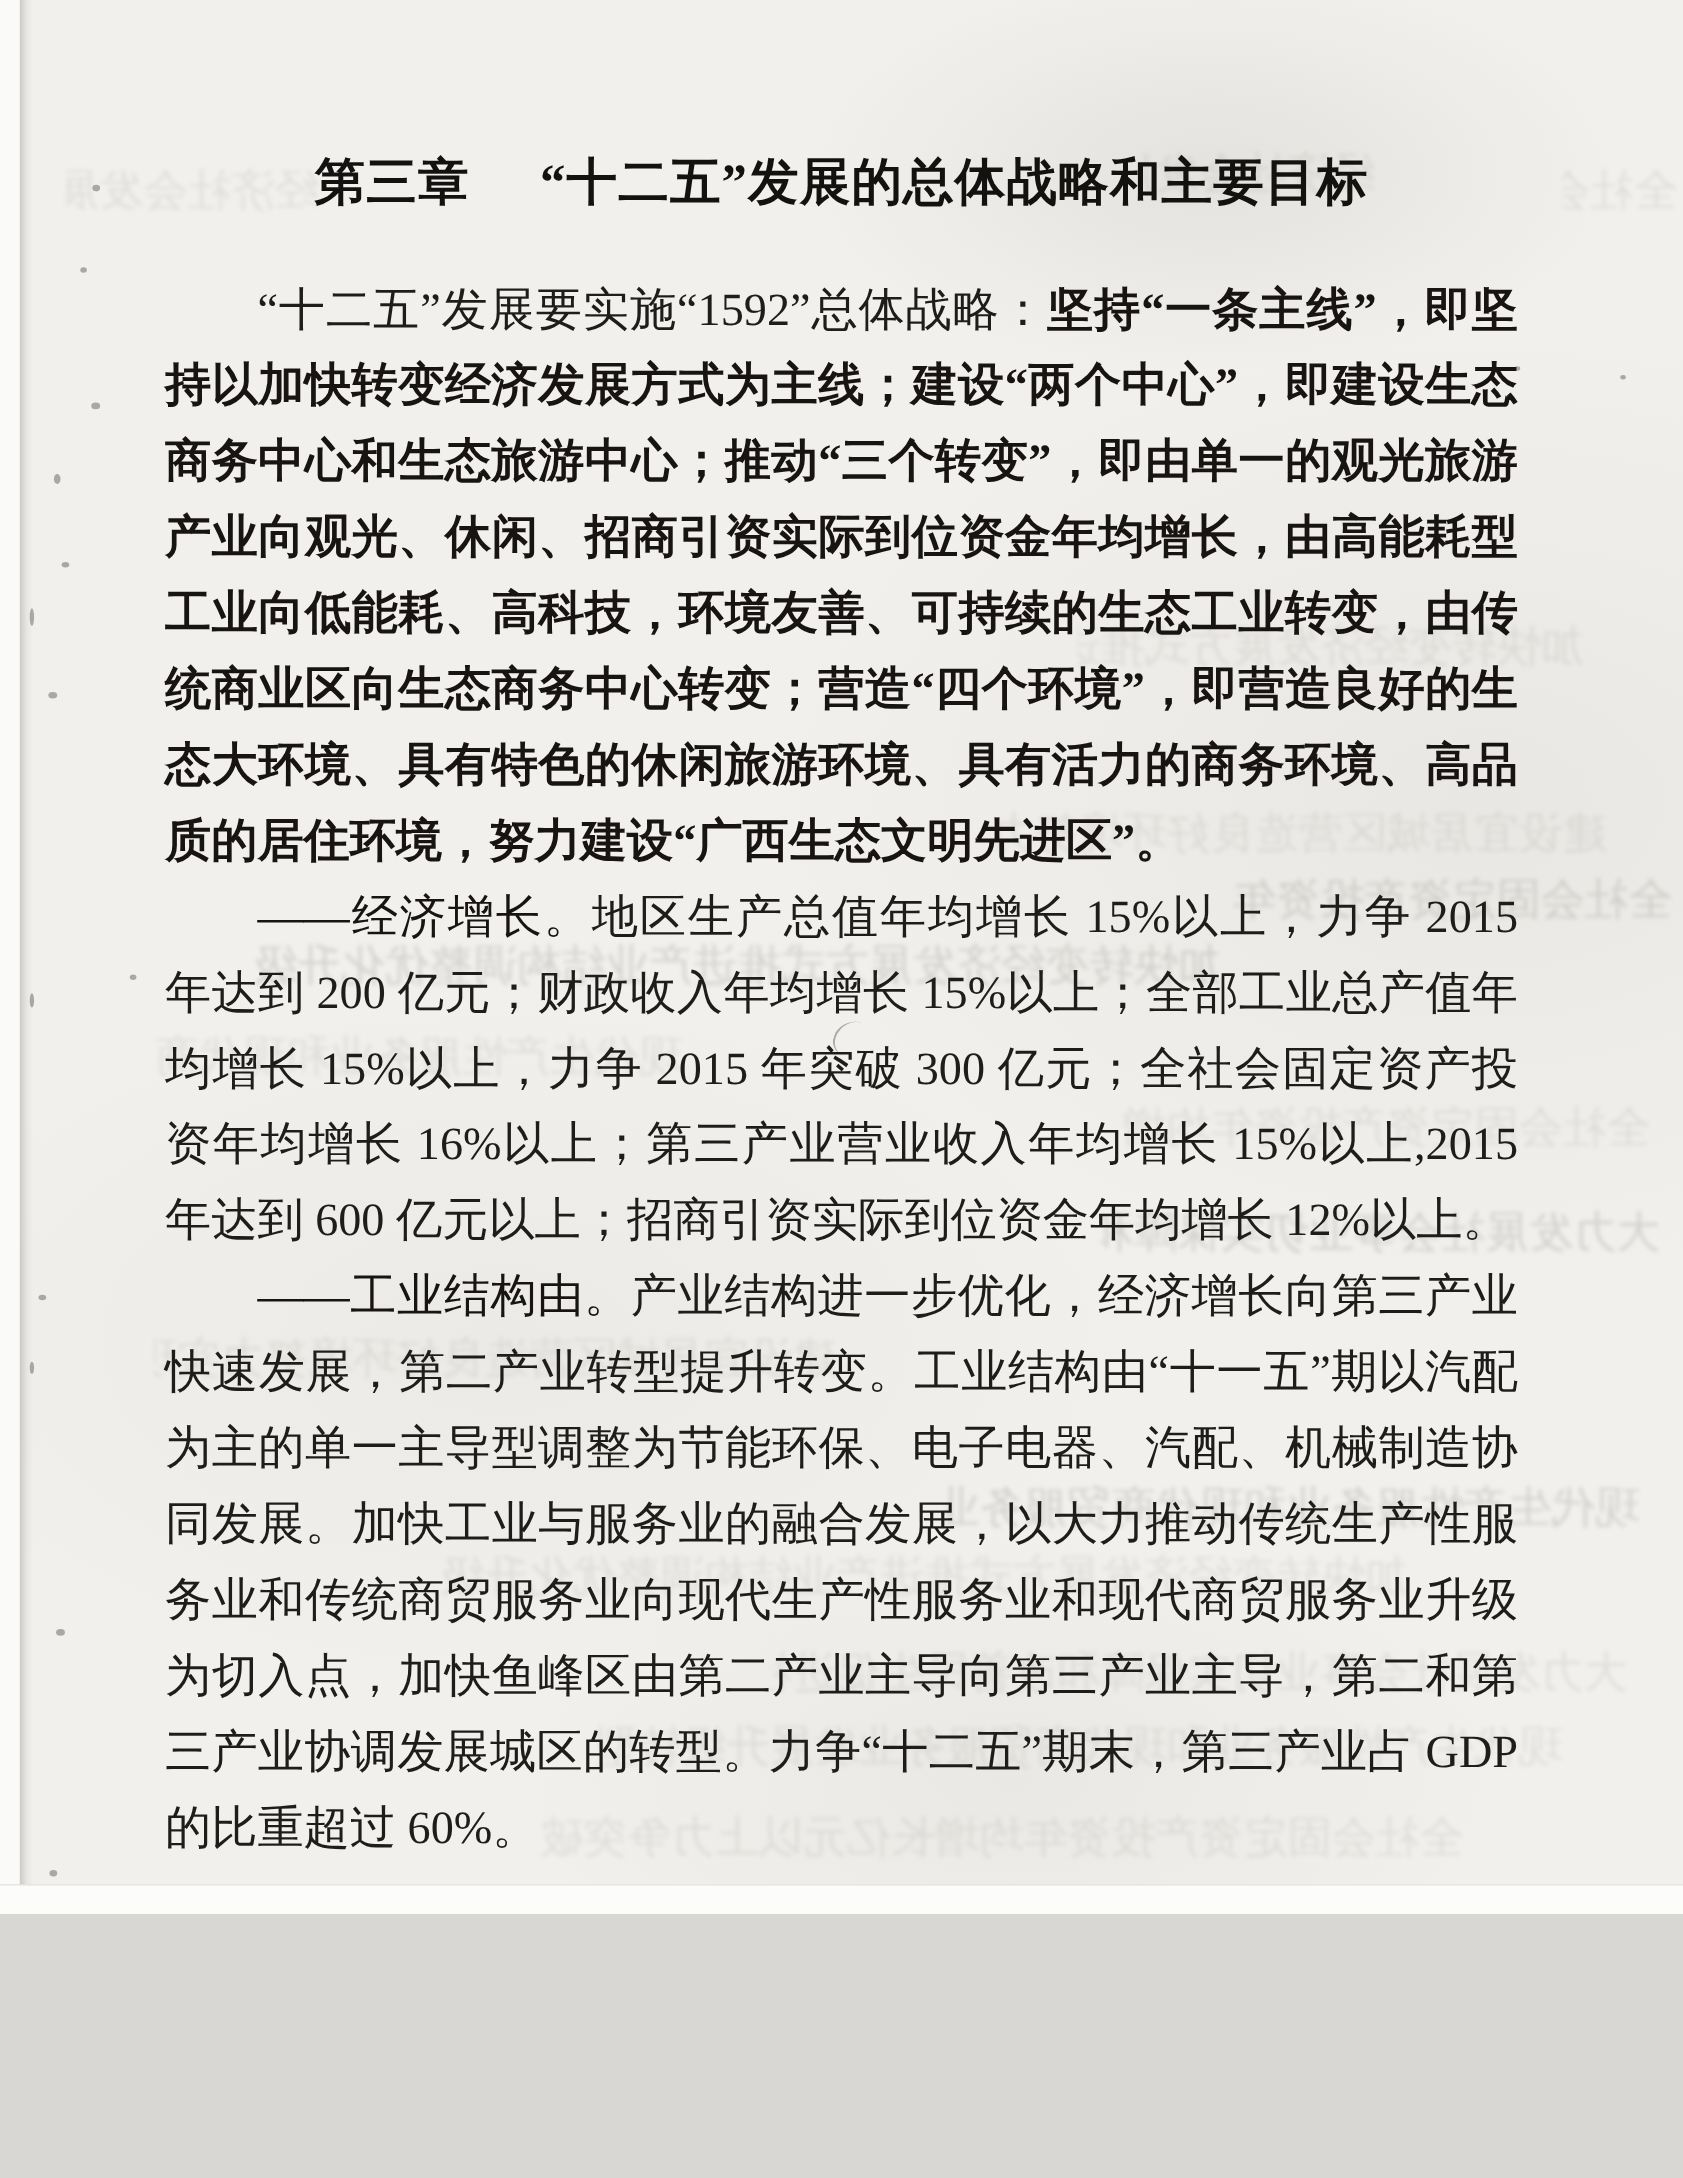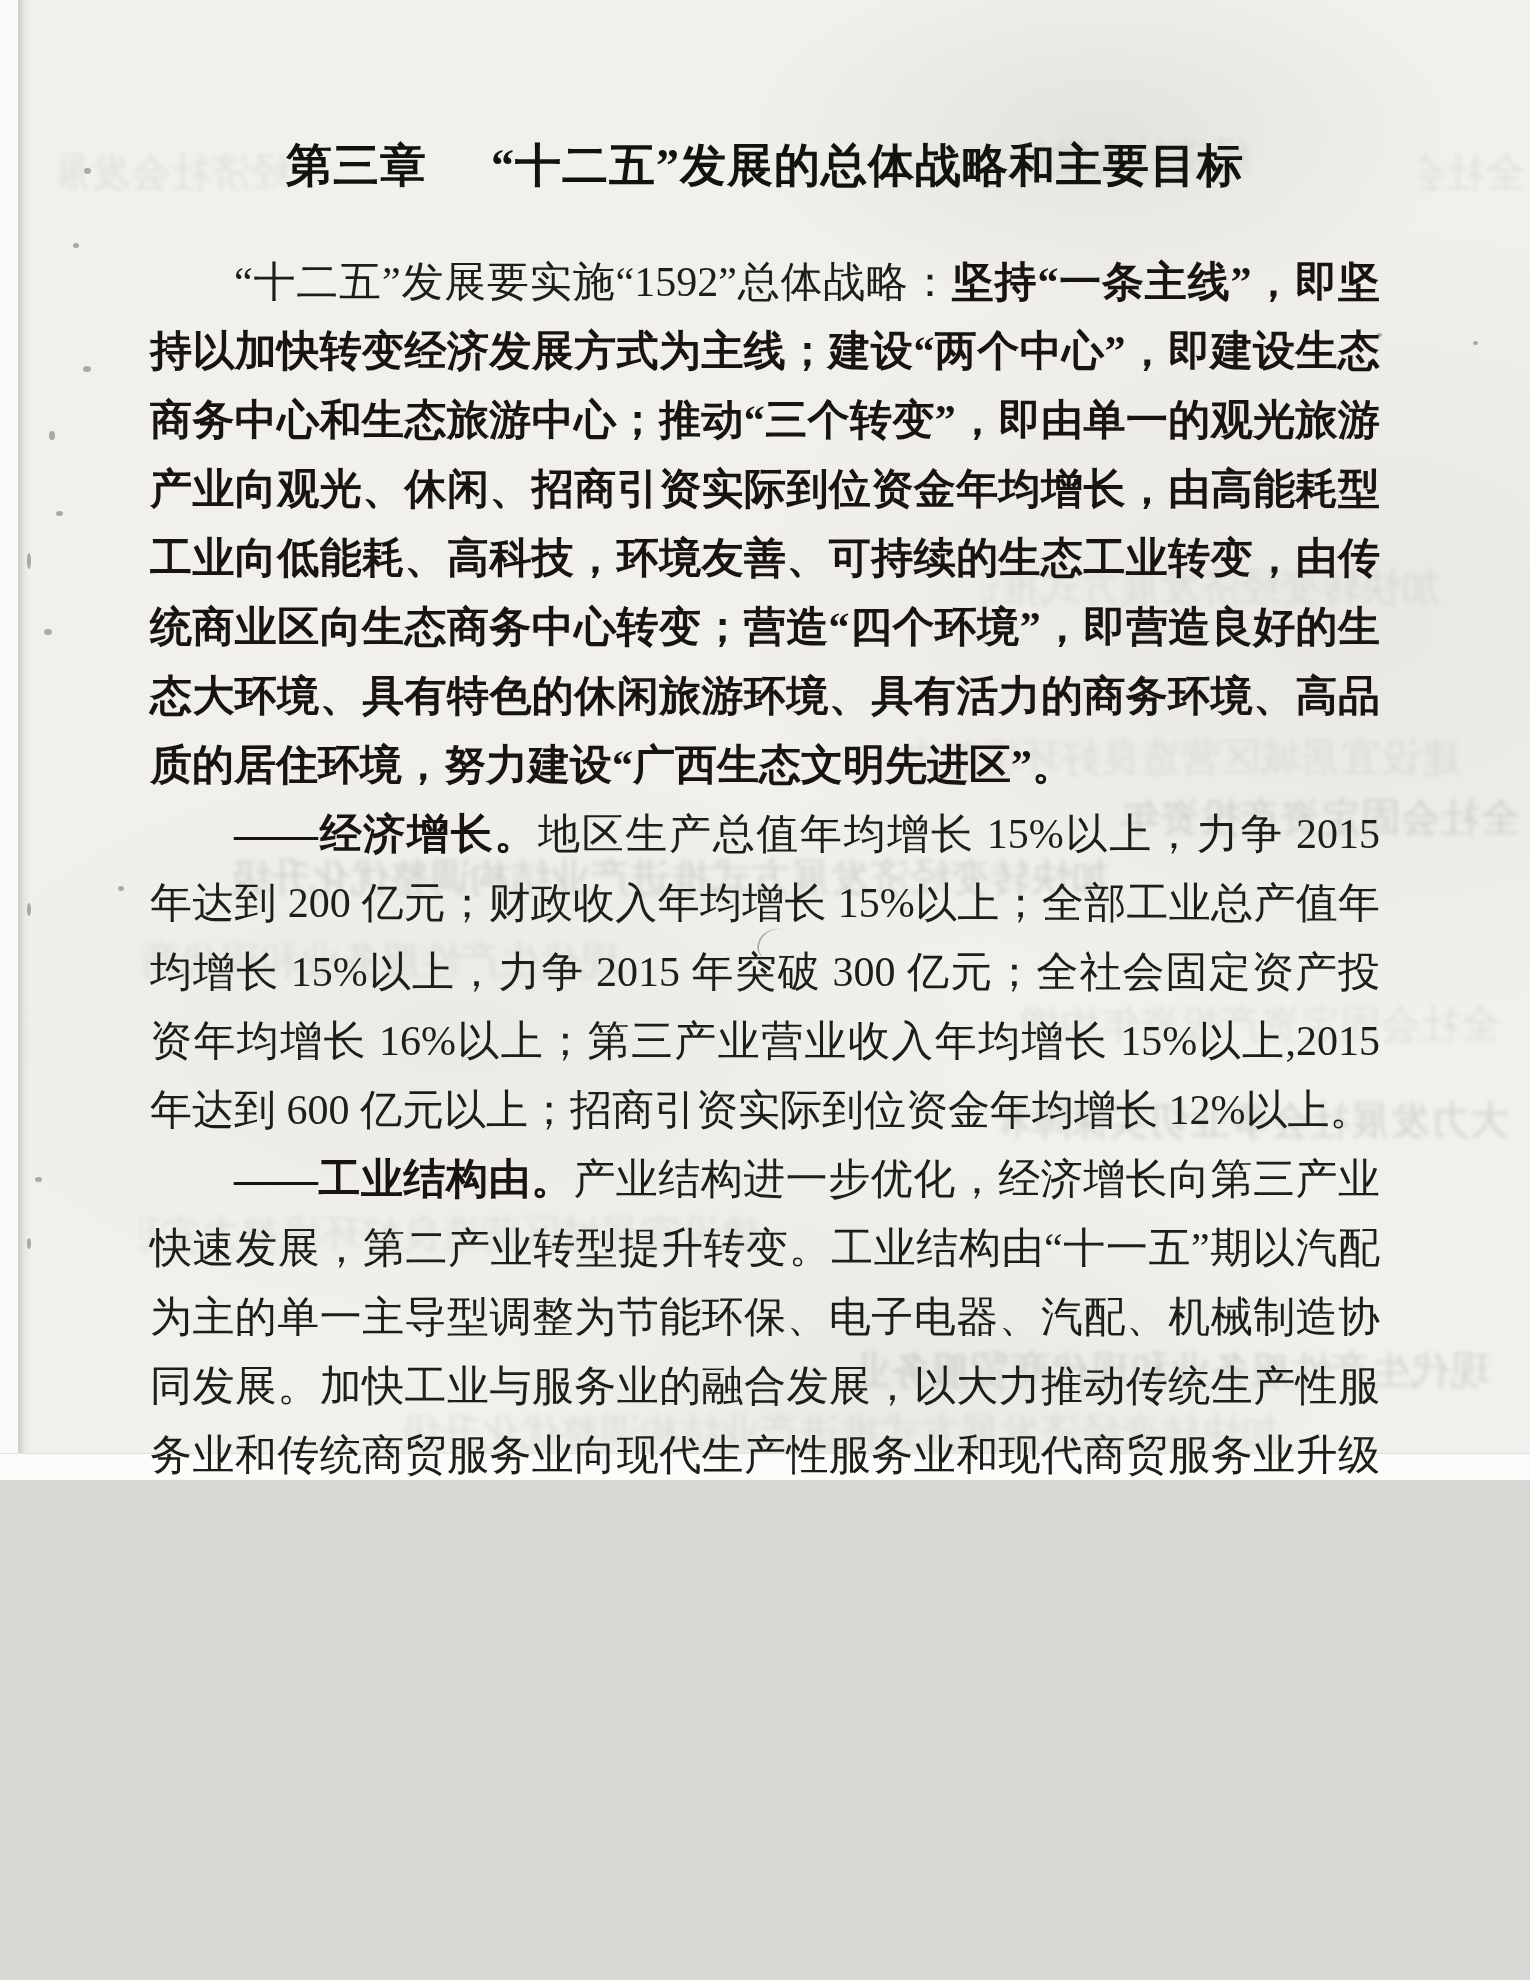--- a/index.html
+++ b/index.html
@@ -1,18 +1,18 @@
 <!DOCTYPE html>
 <html><head>
 <meta charset="utf-8">
 <style>
   html,body { margin:0; padding:0; background:#d8d7d4; }
   .page {
     position:relative;
-    width:1530px; height:1480px;
+    width:1530px; height:1740px;
     margin:0 auto;
     overflow:hidden;
     font-family:"Liberation Serif","DejaVu Serif",serif;
     background:
       radial-gradient(520px 260px at 72% 9%,  rgba(197,194,187,.30), transparent 70%),
       radial-gradient(900px 600px at 88% 42%, rgba(203,200,193,.22), transparent 72%),
       radial-gradient(760px 420px at 30% 70%, rgba(205,202,195,.16), transparent 75%),
       radial-gradient(600px 300px at 60% 93%, rgba(200,197,190,.18), transparent 75%),
       #f1f0ed;
   }
@@ -43,21 +43,21 @@
     text-align:justify;
   }
   h1.doc-title {
     margin:0 0 46px 0; padding:0;
     font-size:46px; line-height:72px; font-weight:bold;
     color:#141210; text-align:center; white-space:nowrap;
     letter-spacing:1px;
   }
   .title-gap { display:inline-block; width:64px; }
   .content p { margin:0; padding:0; text-indent:2em; }
-  .lead-bold { font-weight:bold; color:#171411; }
+  .lead-bold { font-weight:normal; color:#171411; }
   .strategy-bold { font-weight:bold; color:#171411; }
   .page-number {
     position:absolute; left:1312px; top:1908px;
     font-size:40px; color:#2a2824;
     font-family:"Liberation Serif","DejaVu Serif",serif;
   }
 </style>
 </head>
 <body>
 

